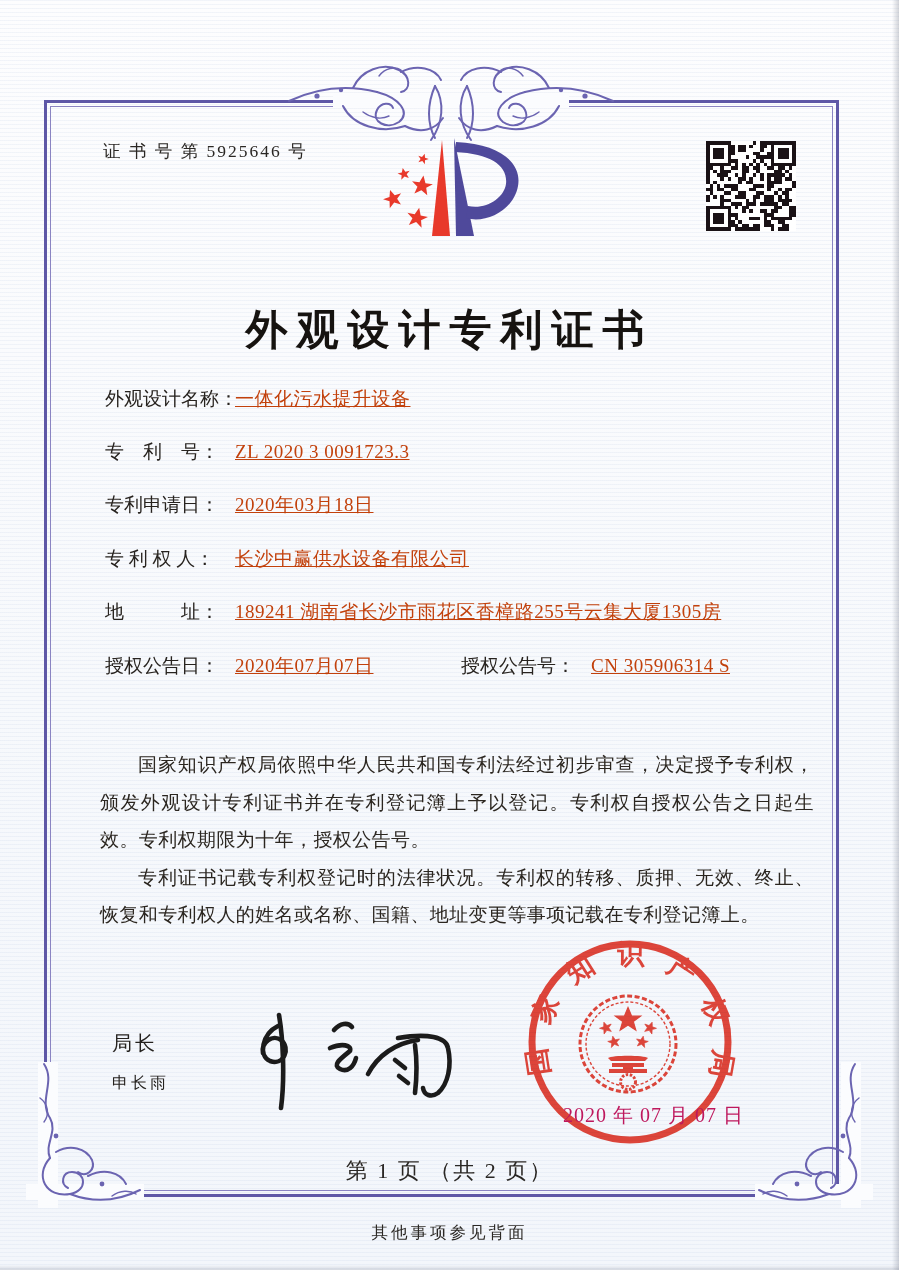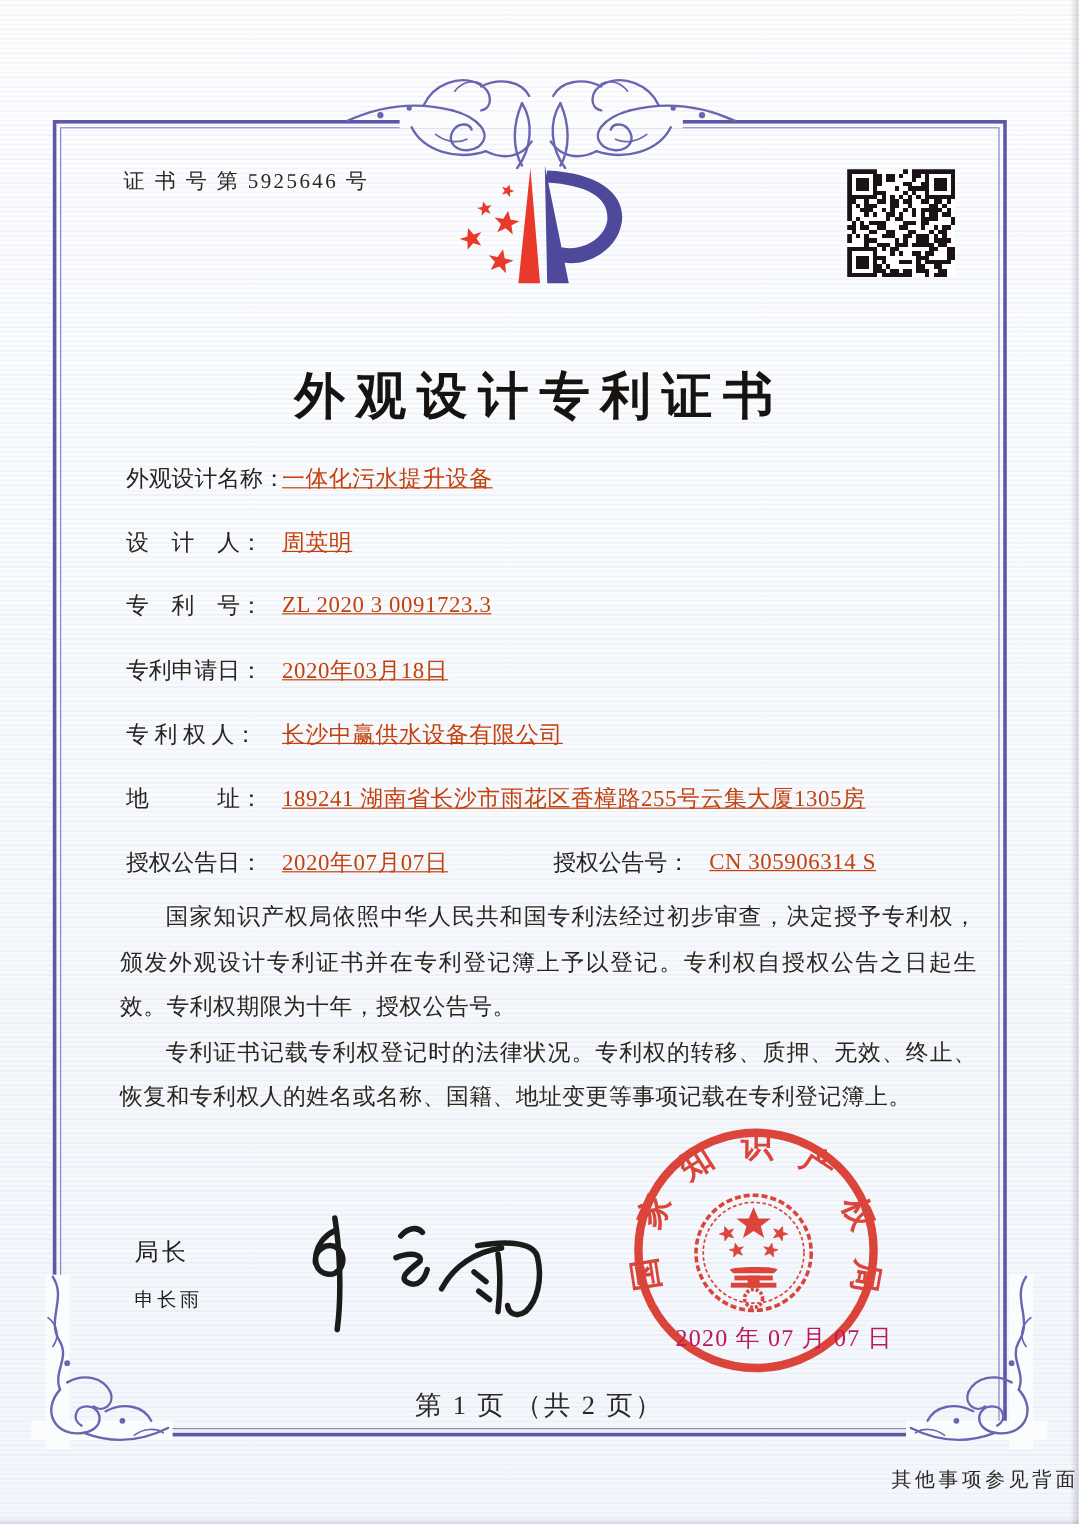--- a/index.html
+++ b/index.html
@@ -40,21 +40,21 @@
   .officer-role{left:112px;top:1030px;font-size:20px;letter-spacing:3px;color:#24211e;}
   .officer-name{left:112px;top:1073px;font-size:16px;letter-spacing:3px;color:#24211e;}
   .signature{left:248px;top:1008px;}
   
   .seal{left:524px;top:938px;opacity:.93;mix-blend-mode:multiply;}
   .seal-date{left:530px;top:1102px;width:214px;font-size:20px;letter-spacing:1px;
     color:#be185d;text-align:right;}
   
   .footer-page{left:0;right:0;top:1156px;text-align:center;font-size:22px;
     letter-spacing:2px;color:#2a2724;}
-  .back-note{left:0;right:0;top:1222px;text-align:right;font-size:16.5px;
+  .back-note{left:0;right:0;top:1222px;text-align:center;font-size:16.5px;
     letter-spacing:3px;color:#2b2824;}
   
   .orn-top{left:283px;top:46px;}
   .orn-bl{left:26px;top:1062px;}
   .orn-br{left:755px;top:1062px;}
   svg{display:block;}
 </style>
 </head>
 <body>
 
@@ -448,24 +448,20 @@
 </div>
 
 <div class="abs title">外观设计专利证书</div>
 
 <div class="abs fields">
   <div class="row">
     <span class="lbl">外观设计名称：</span>
     <span class="val">一体化污水提升设备</span>
   </div>
   <div class="row">
-    <span class="lbl">设　计　人：</span>
-    <span class="val">周英明</span>
-  </div>
-  <div class="row">
     <span class="lbl">专　利　号：</span>
     <span class="val">ZL 2020 3 0091723.3</span>
   </div>
   <div class="row">
     <span class="lbl">专利申请日：</span>
     <span class="val">2020年03月18日</span>
   </div>
   <div class="row">
     <span class="lbl">专 利 权 人：</span>
     <span class="val">长沙中赢供水设备有限公司</span>

